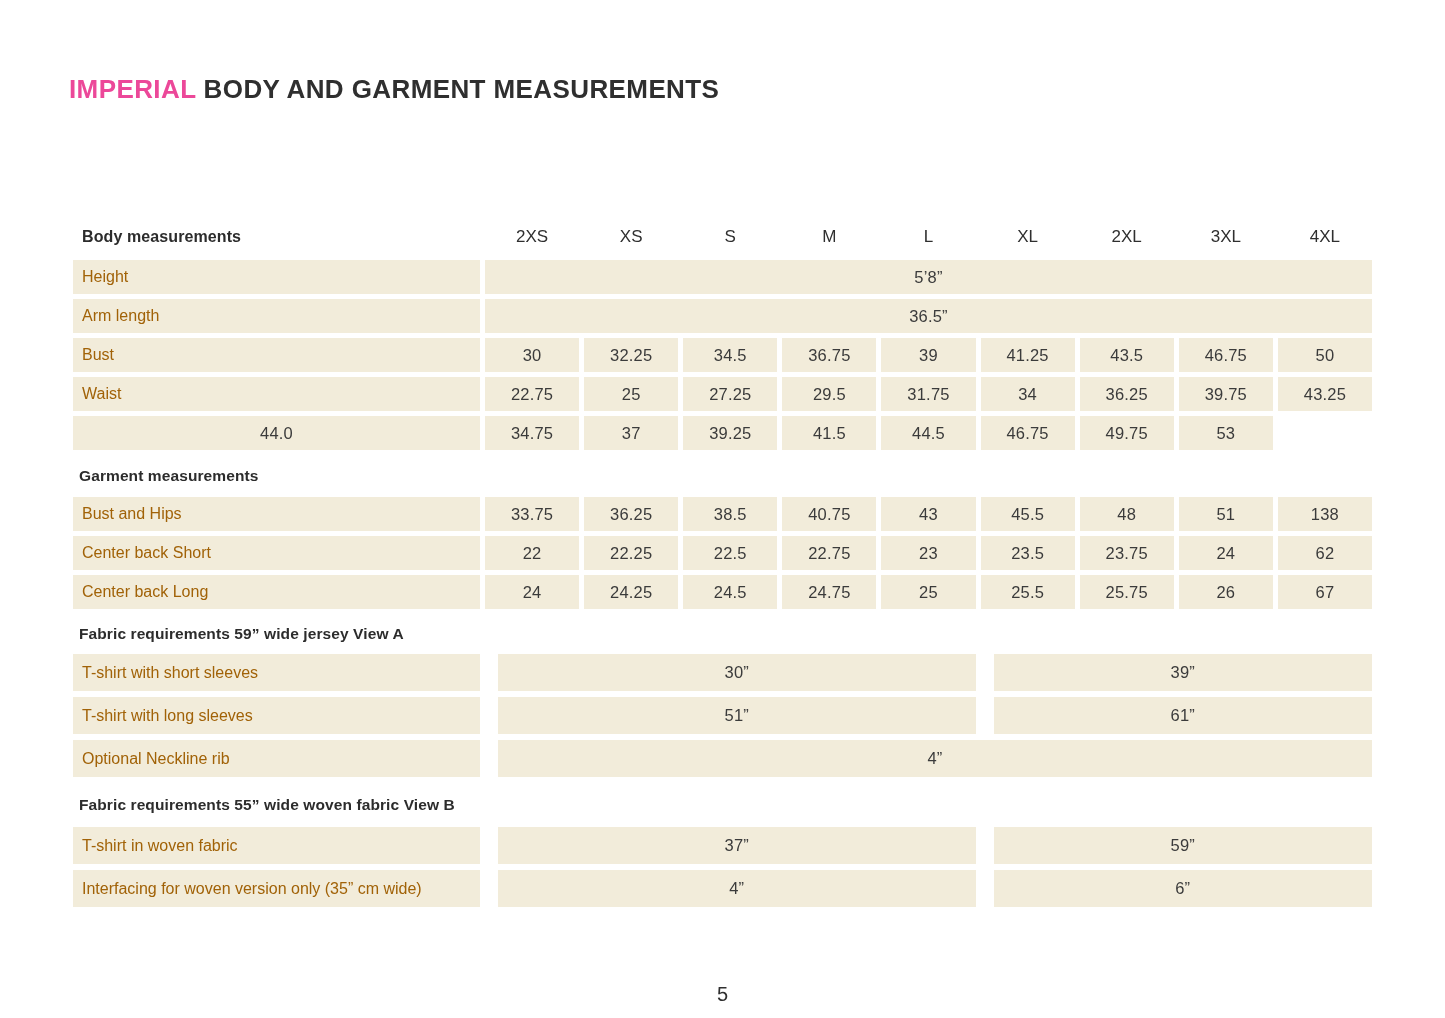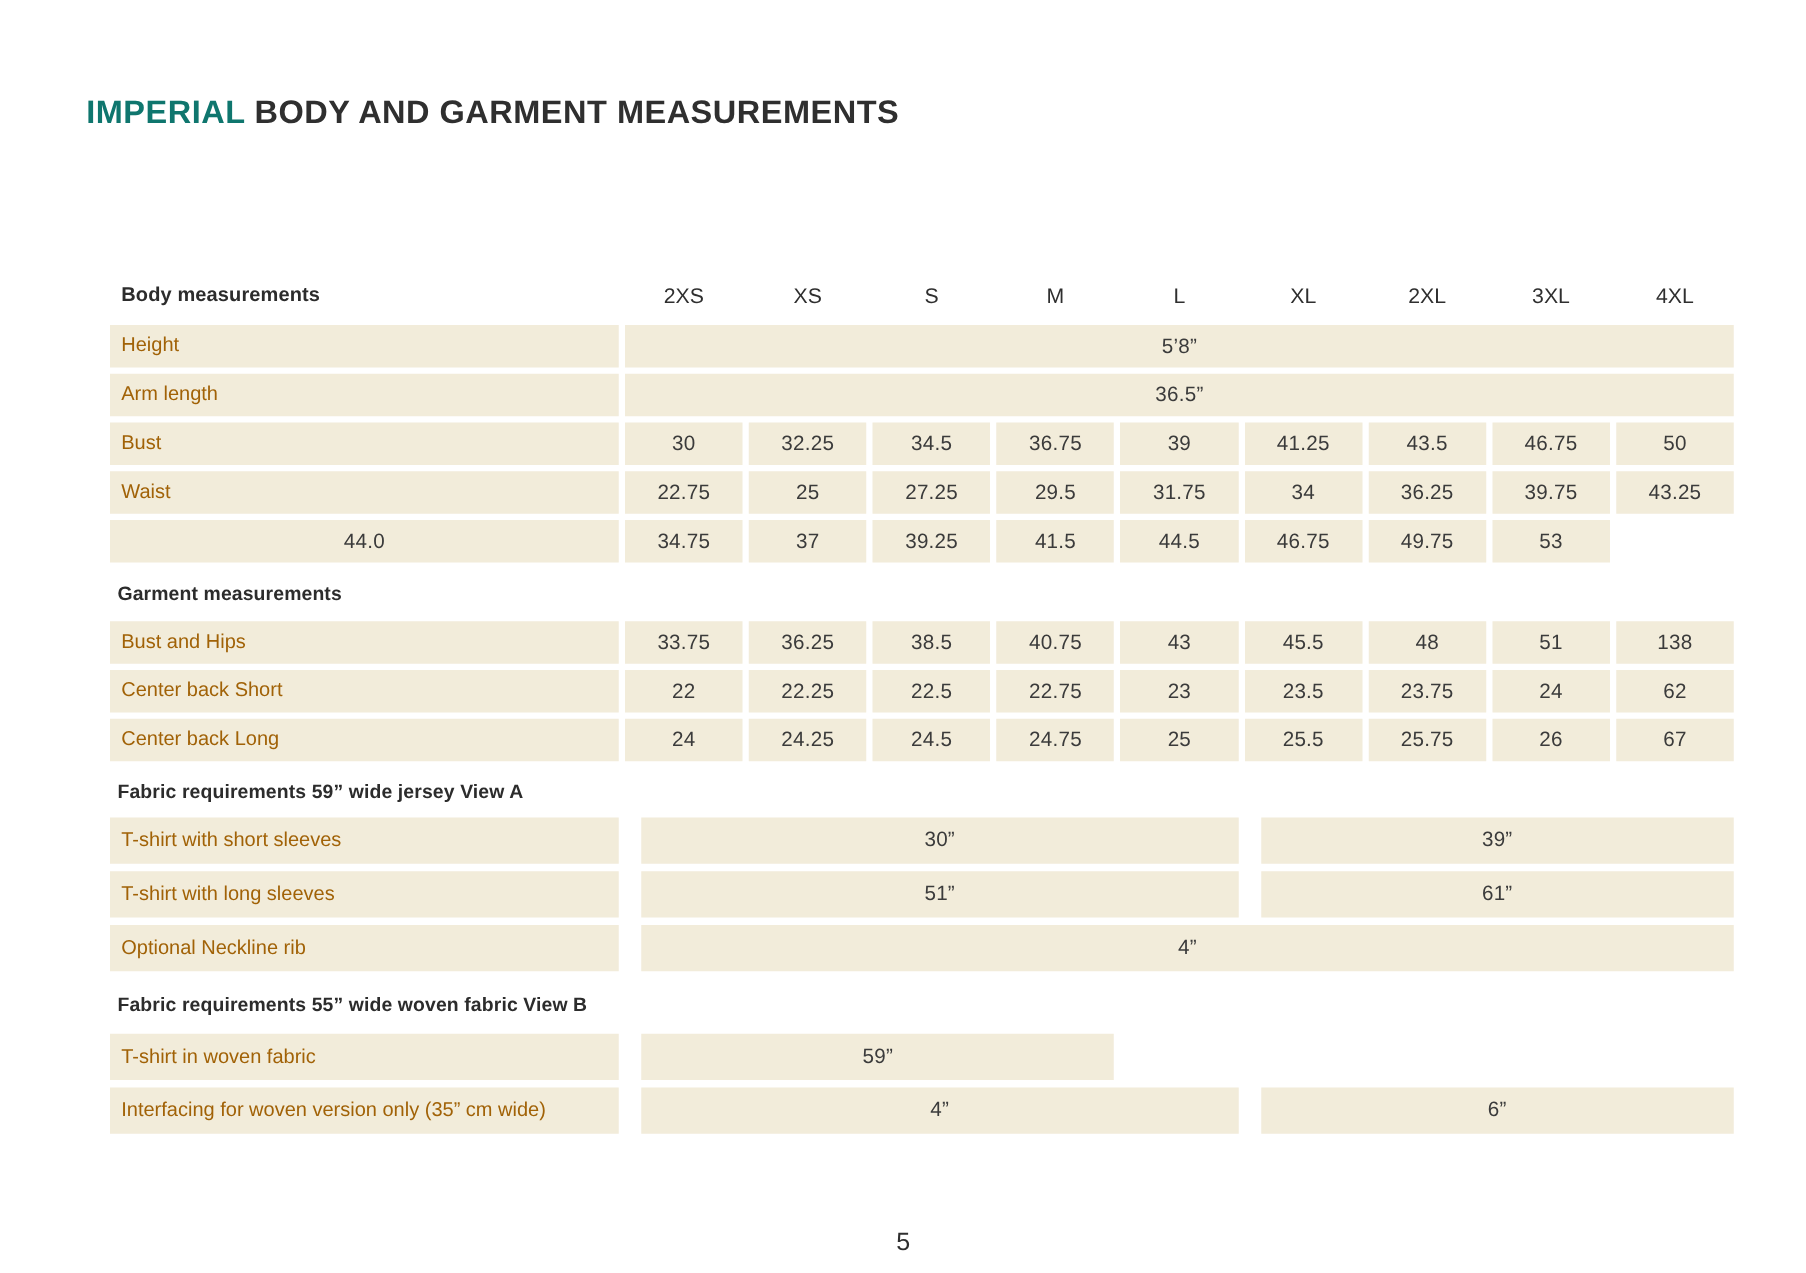--- a/index.html
+++ b/index.html
@@ -10,27 +10,27 @@
     background:#ffffff;
     font-family:"Liberation Sans", sans-serif;
     color:#3b3b3b;
     overflow:hidden;
   }
   .header { position:absolute; left:69px; top:74px; width:1310px; }
   .title {
     font-size:26px; font-weight:bold; letter-spacing:0.4px;
     color:#2f2f2f; line-height:1.2;
   }
-  .title .accent { color:#0f766e;text-align:right; }
+  .title .accent { color:#ec4899;text-align:right; }
   .subtitle {
     margin-top:7px; font-size:19.5px; line-height:1.62;
     color:#3a3a3a; max-width:1190px; letter-spacing:0.1px;
   }
 
-  .size-table { position:absolute; left:73px; top:222px; width:1299px;margin-left:15px; }
+  .size-table { position:absolute; left:73px; top:222px; width:1299px; }
   .trow {
     display:grid;
     grid-template-columns:407px repeat(9, 1fr);
     column-gap:5px;
     height:34px; margin-bottom:5px;
   }
   .trow.thead { height:30px; margin-bottom:8px; }
   .trow.tall { height:37px; margin-bottom:6px;gap:18px; }
 
   .lcell {
@@ -198,20 +198,21 @@
 
     <div class="trow tall">
       <div class="lcell">Optional Neckline rib</div>
       <div class="vcell span9">4”</div>
     </div>
 
     <div class="section-row fabric-b">Fabric requirements 55”  wide woven fabric View B</div>
 
     <div class="trow tall">
       <div class="lcell">T-shirt in woven fabric</div>
+      <div class="vcell span5">37”</div>
       <div class="vcell span4">59”</div>
     </div>
 
     <div class="trow tall">
       <div class="lcell">Interfacing for woven version only (35” cm wide)</div>
       <div class="vcell span5">4”</div>
       <div class="vcell span4">6”</div>
     </div>
 
   </div>

